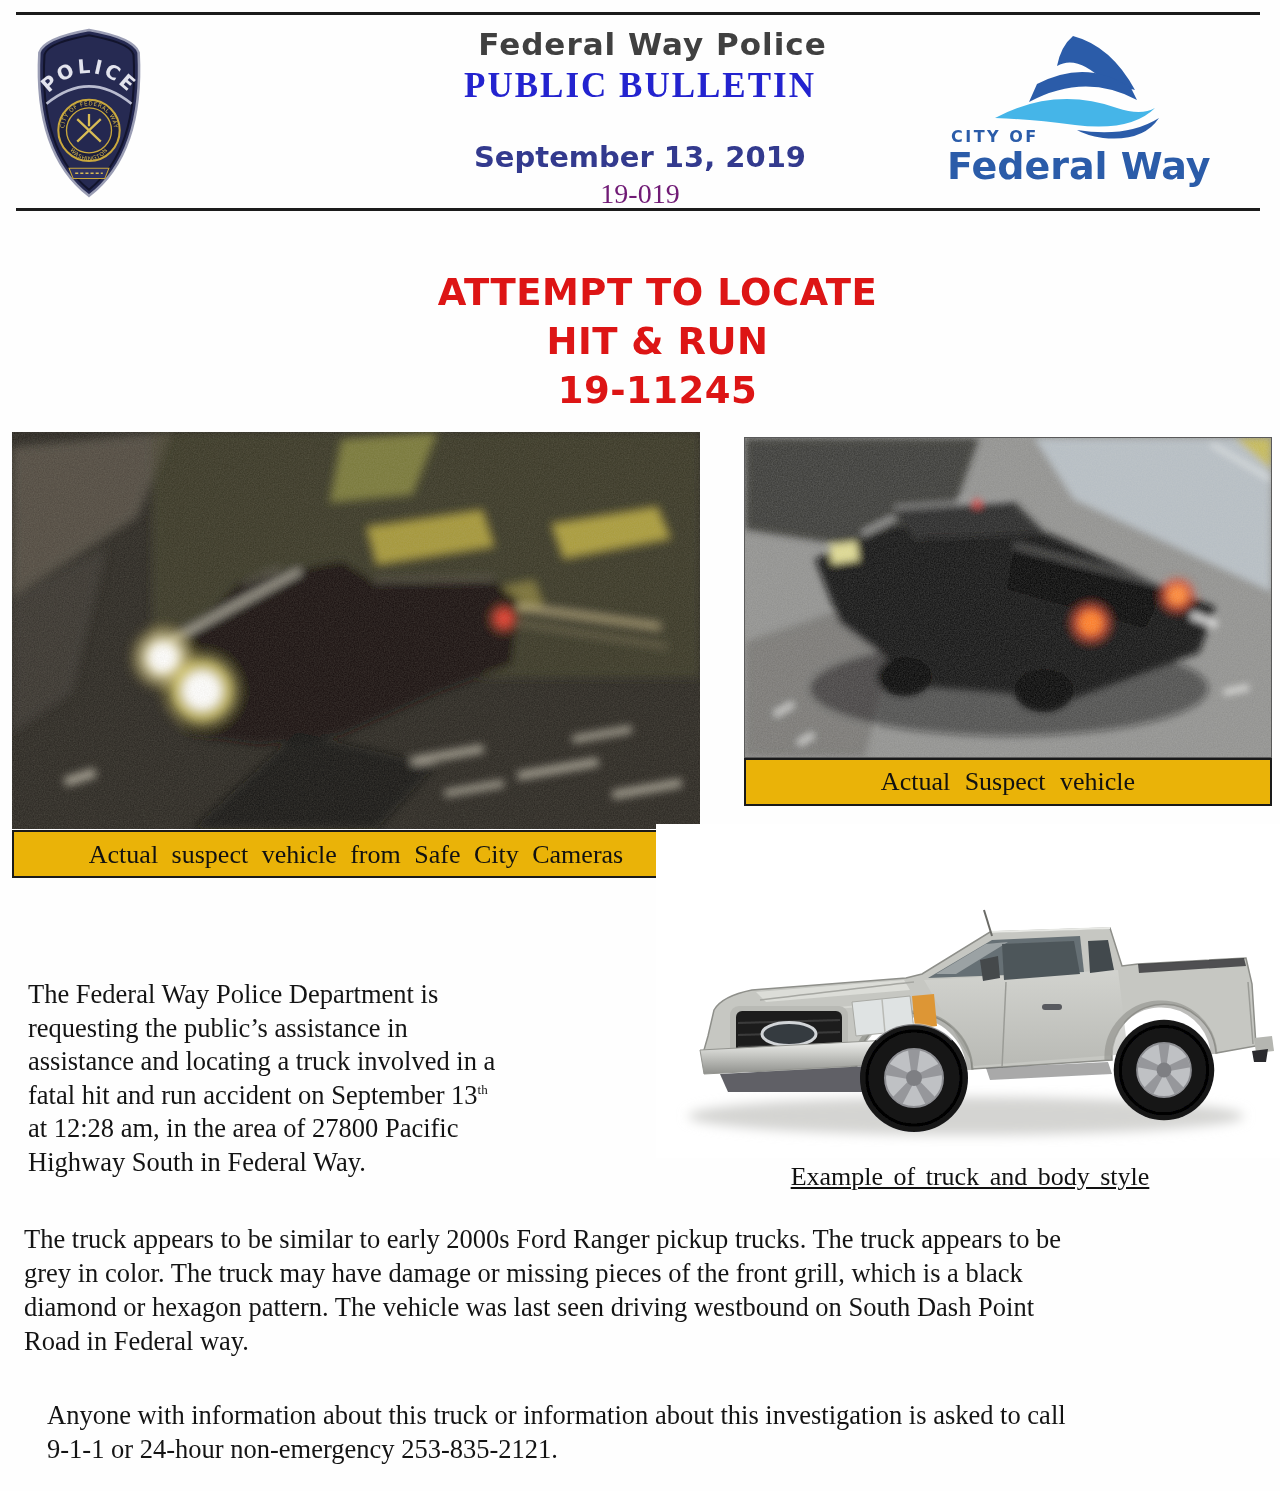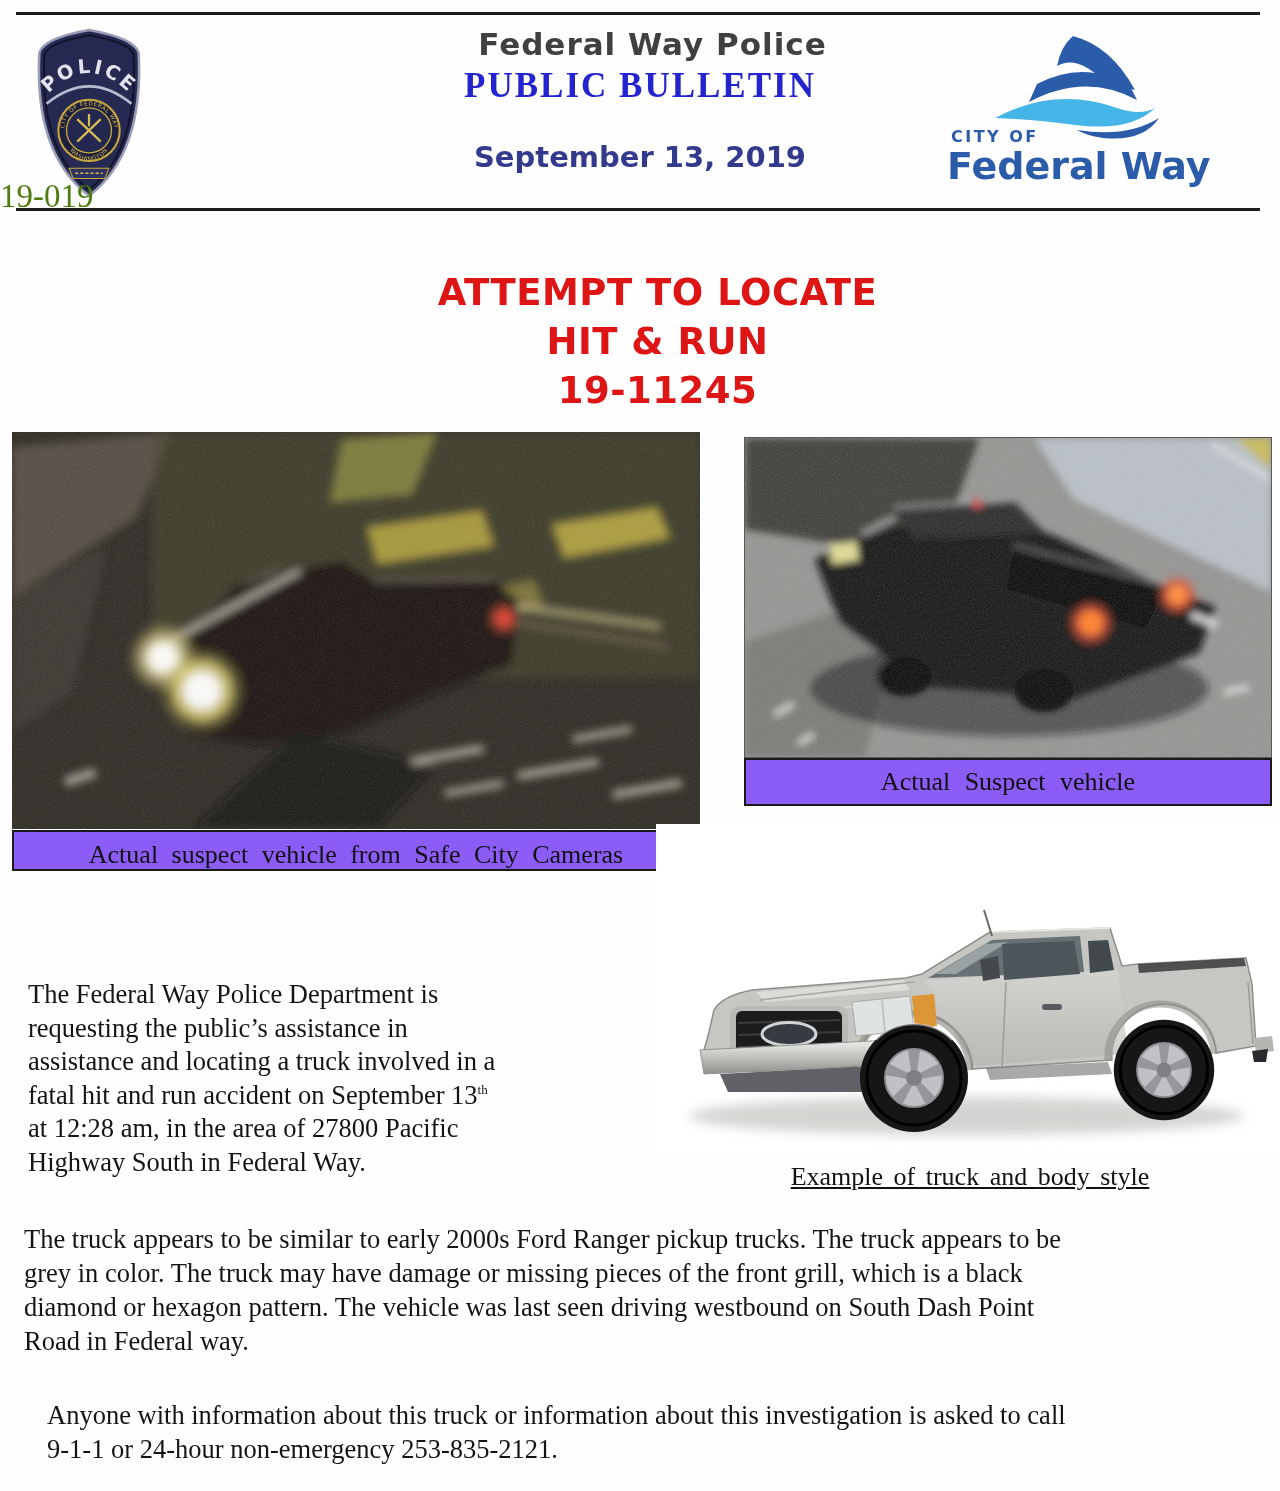--- a/index.html
+++ b/index.html
@@ -11,32 +11,32 @@
   .badge{position:absolute;left:30px;top:26px;width:118px;height:176px;}
   .agency{position:absolute;left:0;right:0;top:26px;text-align:center;
           font-family:"DejaVu Sans", sans-serif;font-weight:bold;font-size:31px;
           letter-spacing:1px;color:#404040;margin-left:25px;}
   .btype{position:absolute;left:0;right:0;top:66px;text-align:center;
          font-family:"Liberation Serif", serif;font-weight:bold;font-size:35px;
          letter-spacing:2px;color:var(--bulletin-blue,#2323cf);}
   .bdate{position:absolute;left:0;right:0;top:140px;text-align:center;
          font-family:"DejaVu Sans", sans-serif;font-weight:bold;font-size:29px;
          color:var(--date-navy,#333a8e);}
-  .bno{position:absolute;left:0;right:0;top:178px;text-align:left;
-       font-family:"Liberation Serif", serif;font-size:33px;color:#4d7c0f;}
+  .bno{position:absolute;left:0;right:0;top:178px;text-align:center;
+       font-family:"Liberation Serif", serif;font-size:28px;color:#701a75;}
   .citylogo{position:absolute;left:925px;top:24px;width:312px;height:170px;}
   .alert{position:absolute;left:0;right:0;top:268px;text-align:center;
          font-family:"DejaVu Sans", sans-serif;font-weight:bold;font-size:37px;
          line-height:49px;color:var(--alert-red,#dd1515);letter-spacing:0.5px;padding-left:35px;}
   .photo{position:absolute;display:block;}
   .photo-left{left:12px;top:432px;width:688px;height:397px;}
   .photo-right{left:744px;top:437px;width:528px;height:321px;border:1px solid #5a5a5a;box-sizing:border-box;}
-  .capbox{position:absolute;box-sizing:border-box;border:2px solid #1a1a1a;background:#8b5cf6;
+  .capbox{position:absolute;box-sizing:border-box;border:2px solid #1a1a1a;background:#eab308;
           text-align:center;font-family:"Liberation Serif", serif;font-size:26px;color:#111;}
-  .capbox-left{left:12px;top:830px;width:688px;height:41px;line-height:45px;word-spacing:7px;}
+  .capbox-left{left:12px;top:830px;width:688px;height:48px;line-height:45px;word-spacing:7px;}
   .capbox-right{left:744px;top:758px;width:528px;height:48px;line-height:44px;word-spacing:8px;}
   .example{position:absolute;left:656px;top:824px;width:624px;height:334px;}
   .excap{position:absolute;left:660px;top:1162px;width:620px;text-align:center;
          font-family:"Liberation Serif", serif;font-size:26px;color:#111;word-spacing:4px;text-decoration:underline;}
   .para{position:absolute;font-family:"Liberation Serif", serif;font-size:26.5px;color:#141414;}
   .para .line{white-space:nowrap;}
   .p1{left:28px;top:978px;line-height:33.5px;}
   .p2{left:24px;top:1222px;line-height:34px;}
   .p3{left:24px;top:1398px;line-height:34px;margin-left:23px;}
   sup{font-size:13px;vertical-align:super;line-height:0;}

